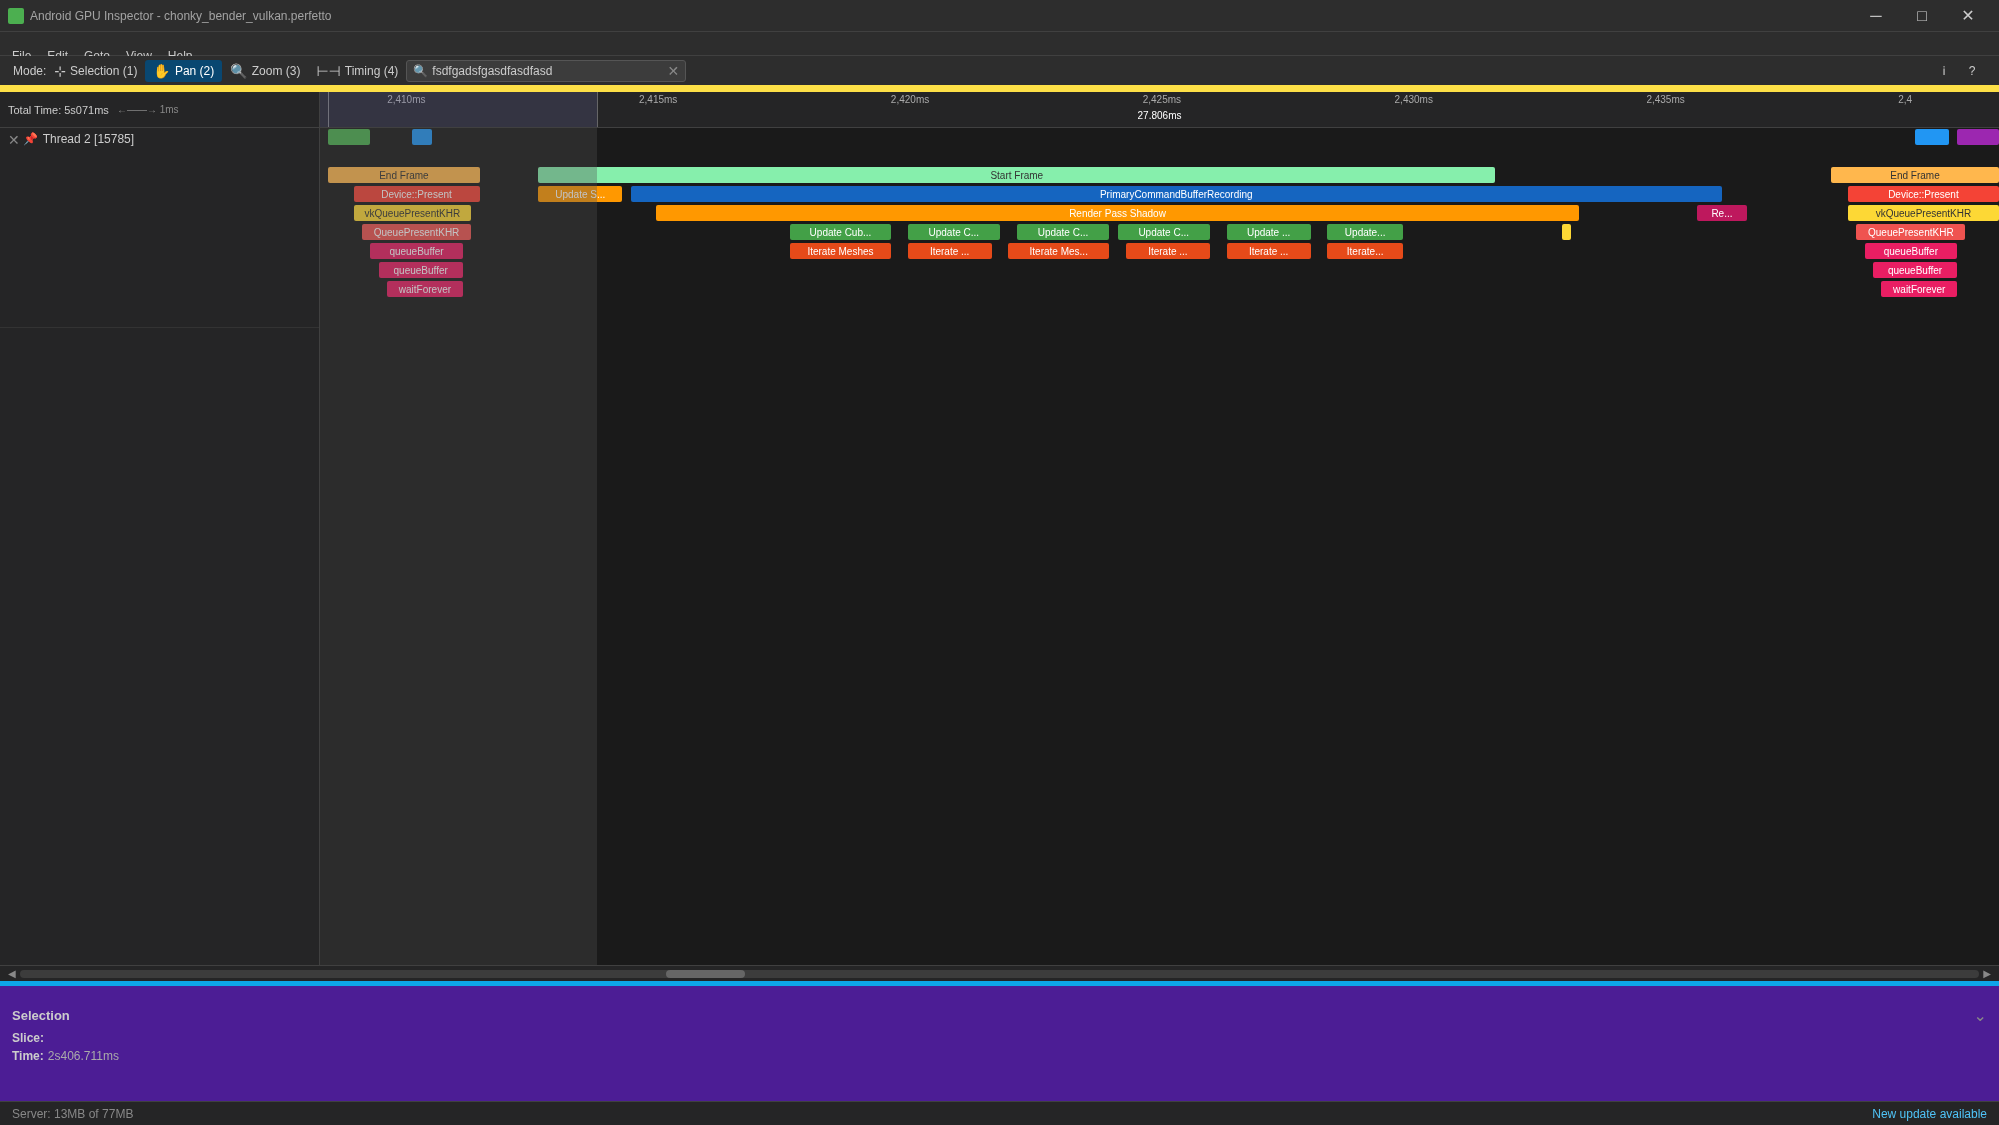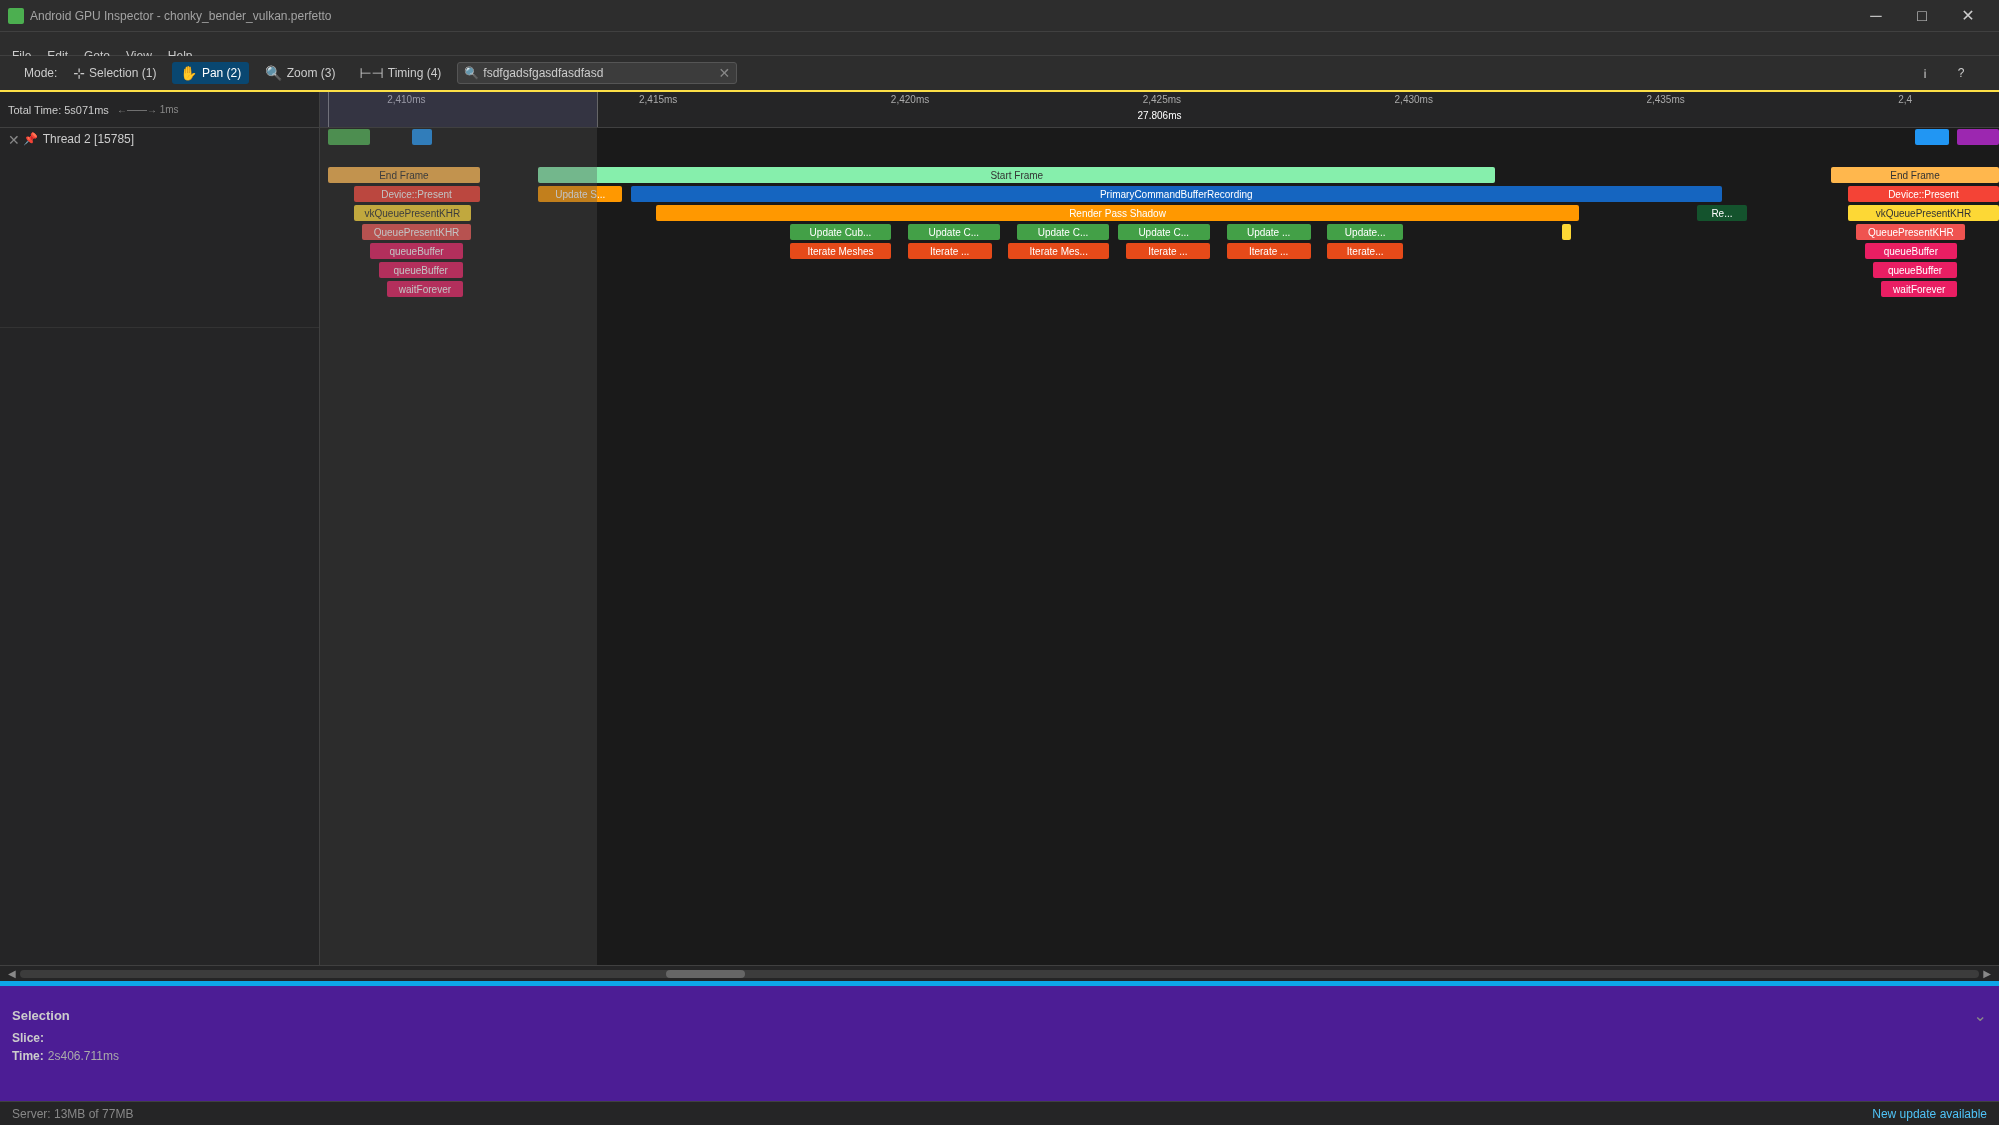--- a/index.html
+++ b/index.html
@@ -69,24 +69,23 @@
       color: #cccccc;
       font-size: 12px;
       margin-top: 24px;
     }
     
     .toolbar {
       background: #2d2d2d;
       height: 36px;
       display: flex;
       align-items: center;
-      padding: 0 24px;
-      border-bottom: 2px solid #fde047;
-      flex-shrink: 0;
-      gap: 8px;
+      padding: 0 13px;
+      border-bottom: 7px solid #fde047;
+      flex-shrink: 0;
     }
     .toolbar-mode-label {
       color: #cccccc;
       font-size: 12px;
     }
     .mode-btn {
       display: flex;
       align-items: center;
       gap: 4px;
       padding: 3px 8px;
@@ -445,21 +444,21 @@
         <div class="flame-row" style="top:57px">
           <div class="flame-block" style="left:2%;width:7.5%;background:#f44336">Device::Present</div>
           <div class="flame-block" style="left:13%;width:5%;background:#ff9800">Update S...</div>
           <div class="flame-block" style="left:18.5%;width:65%;background:#1565c0">PrimaryCommandBufferRecording</div>
           <div class="flame-block" style="left:91%;width:9%;background:#f44336">Device::Present</div>
         </div>
 
         <div class="flame-row" style="top:76px">
           <div class="flame-block" style="left:2%;width:7%;background:#fdd835;color:#333">vkQueuePresentKHR</div>
           <div class="flame-block" style="left:20%;width:55%;background:#ff9800">Render Pass Shadow</div>
-          <div class="flame-block" style="left:82%;width:3%;background:#14532d">Re...</div>
+          <div class="flame-block" style="left:82%;width:3%;background:#be185d">Re...</div>
           <div class="flame-block" style="left:91%;width:9%;background:#fdd835;color:#333">vkQueuePresentKHR</div>
         </div>
 
         <div class="flame-row" style="top:95px">
           <div class="flame-block" style="left:2.5%;width:6.5%;background:#ef5350">QueuePresentKHR</div>
           <div class="flame-block" style="left:28%;width:6%;background:#43a047">Update Cub...</div>
           <div class="flame-block" style="left:35%;width:5.5%;background:#43a047">Update C...</div>
           <div class="flame-block" style="left:41.5%;width:5.5%;background:#43a047">Update C...</div>
           <div class="flame-block" style="left:47.5%;width:5.5%;background:#43a047">Update C...</div>
           <div class="flame-block" style="left:54%;width:5%;background:#43a047">Update ...</div>

